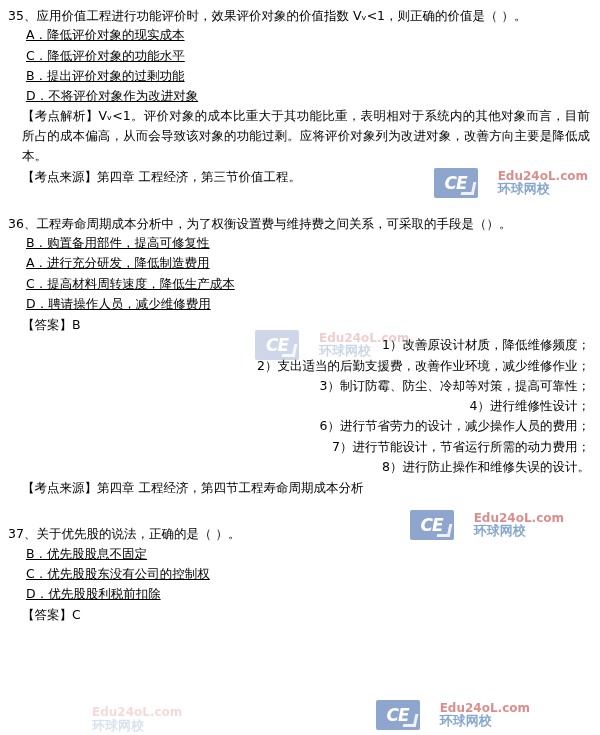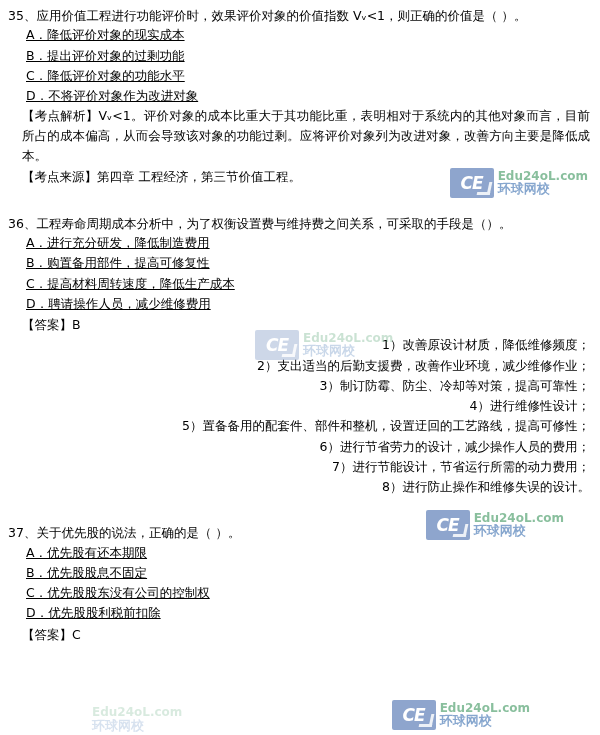--- a/index.html
+++ b/index.html
@@ -60,21 +60,21 @@
   
   .wm {
     position: absolute;
     opacity: 0.5;
     pointer-events: none;
     user-select: none;
   }
   .wm-logo {
     display: flex;
     align-items: center;
-    gap: 4px;
+    gap: 20px;
   }
   .wm-badge {
     width: 44px;
     height: 30px;
     background: #1f4e9c;
     color: #ffffff;
     font-weight: bold;
     font-size: 17px;
     font-style: italic;
     display: flex;
@@ -95,21 +95,21 @@
     border-bottom: 3px solid #ffffff;
     transform: skewX(-12deg);
     opacity: 0.85;
   }
   .wm-text {
     display: flex;
     flex-direction: column;
     line-height: 1.05;
   }
   .wm-text .t1 {
-    color: #15803d;
+    color: #b91c1c;
     font-size: 12px;
     font-weight: bold;
     letter-spacing: 0px;
   }
   .wm-text .t2 {
     color: #0f4f9e;
     font-size: 13px;
     font-weight: bold;
   }
   .wm-faint {
@@ -127,57 +127,56 @@
 </head>
 <body>
 
 <div class="page">
 
   <div class="question">
     <div class="q-stem">
       <span>35、</span><span>应用价值工程进行功能评价时，效果评价对象的价值指数 Vᵥ&lt;1，则正确的价值是（  ）。</span>
     </div>
     <div class="opt">A．降低评价对象的现实成本</div>
+    <div class="opt">C．降低评价对象的功能水平</div>
     <div class="opt">B．提出评价对象的过剩功能</div>
-    <div class="opt">C．降低评价对象的功能水平</div>
     <div class="opt">D．不将评价对象作为改进对象</div>
     <div class="analysis">
       <span>【考点解析】</span><span>Vᵥ&lt;1。评价对象的成本比重大于其功能比重，表明相对于系统内的其他对象而言，目前所占的成本偏高，从而会导致该对象的功能过剩。应将评价对象列为改进对象，改善方向主要是降低成本。</span>
     </div>
     <div class="source">【考点来源】第四章 工程经济，第三节价值工程。</div>
   </div>
 
   <div class="gap-lg"></div>
 
   <div class="question">
     <div class="q-stem">
       <span>36、</span><span>工程寿命周期成本分析中，为了权衡设置费与维持费之间关系，可采取的手段是（）。</span>
     </div>
+    <div class="opt">B．购置备用部件，提高可修复性</div>
     <div class="opt">A．进行充分研发，降低制造费用</div>
-    <div class="opt">B．购置备用部件，提高可修复性</div>
     <div class="opt">C．提高材料周转速度，降低生产成本</div>
     <div class="opt">D．聘请操作人员，减少维修费用</div>
     <div class="answer">【答案】B</div>
     <div class="sub">1）改善原设计材质，降低维修频度；</div>
     <div class="sub">2）支出适当的后勤支援费，改善作业环境，减少维修作业；</div>
     <div class="sub">3）制订防霉、防尘、冷却等对策，提高可靠性；</div>
     <div class="sub">4）进行维修性设计；</div>
-    <div class="sub">5）置备备用的配套件、部件和整机，设置迂回的工艺路线，提高可修性；</div>
     <div class="sub">6）进行节省劳力的设计，减少操作人员的费用；</div>
     <div class="sub">7）进行节能设计，节省运行所需的动力费用；</div>
     <div class="sub">8）进行防止操作和维修失误的设计。</div>
+    <div class="source">【考点来源】第四章 工程经济，第四节工程寿命周期成本分析</div>
   </div>
 
   <div class="gap-lg"></div>
 
   <div class="question">
     <div class="q-stem">
       <span>37、</span><span>关于优先股的说法，正确的是（  ）。</span>
     </div>
-    <div class="opt">A．优先股有还本期限</div>
     <div class="opt">B．优先股股息不固定</div>
     <div class="opt">C．优先股股东没有公司的控制权</div>
     <div class="opt">D．优先股股利税前扣除</div>
     <div class="answer">【答案】C</div>
   </div>
 
   <div class="wm wm-1 wm-logo">
     <div class="wm-badge">CE</div>
     <div class="wm-text">
       <span class="t1">Edu24oL.com</span>

